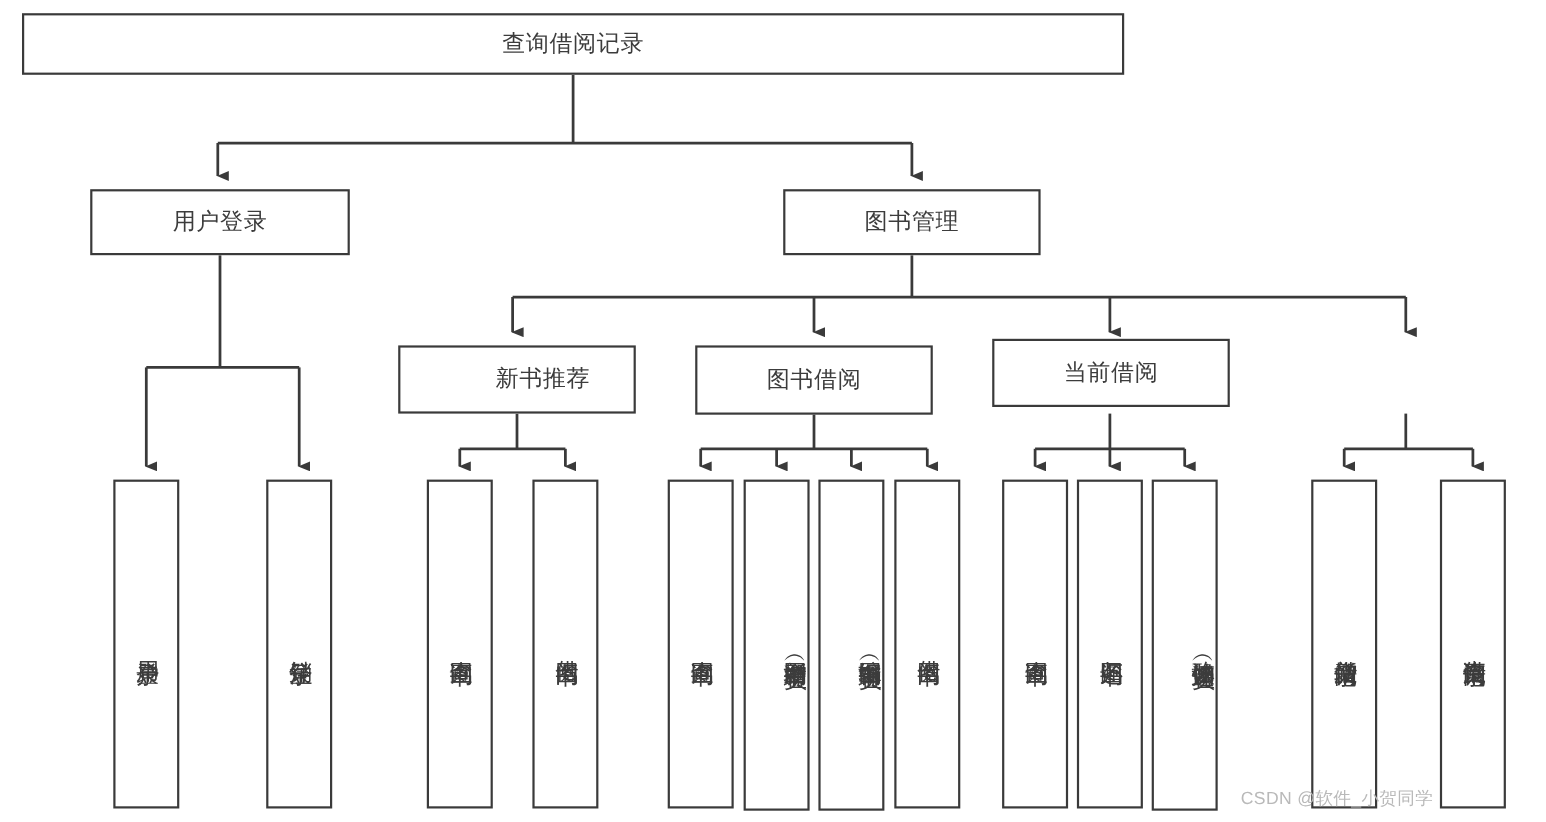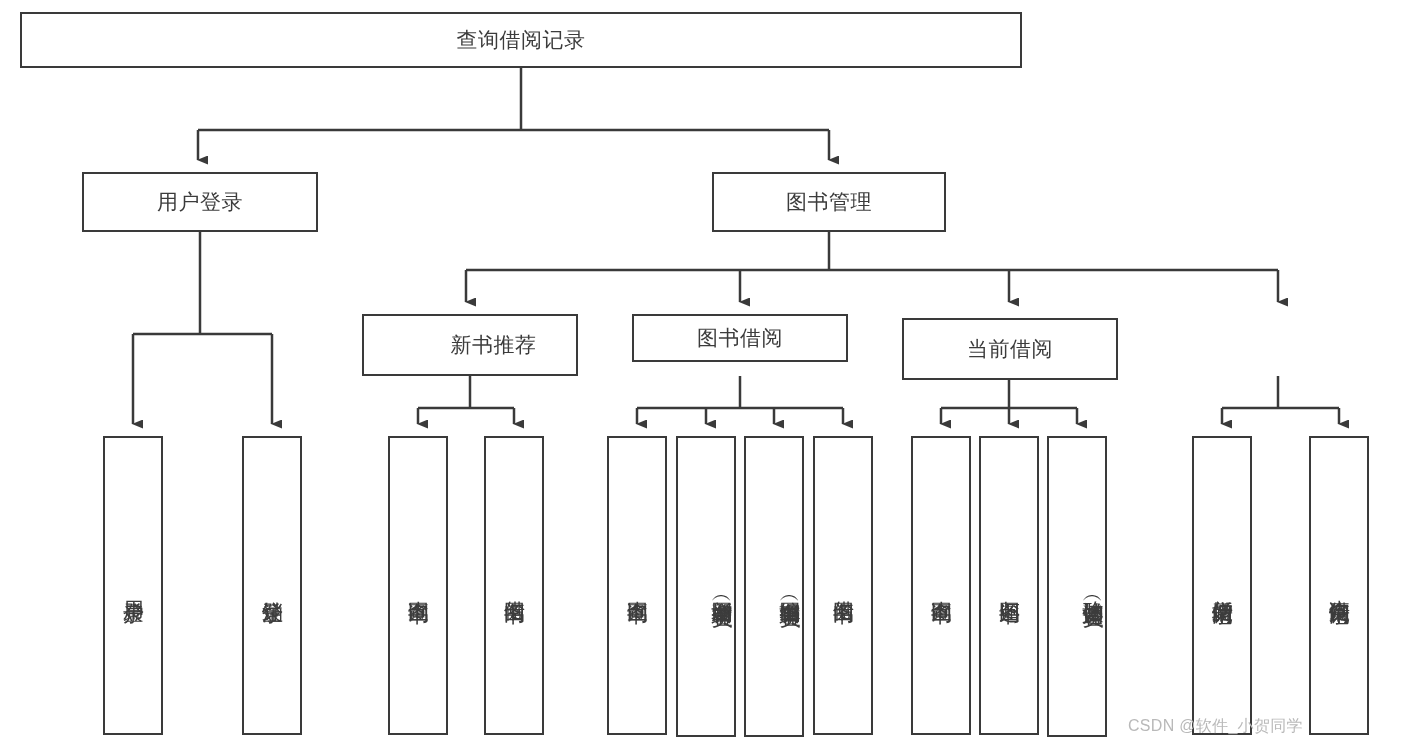--- a/index.html
+++ b/index.html
@@ -128,24 +128,24 @@
   <div class="node node-h" style="left:82px; top:172px; width:236px; height:60px;">
     <span>用户登录</span>
   </div>
   <div class="node node-h" style="left:712px; top:172px; width:234px; height:60px;">
     <span>图书管理</span>
   </div>
 
   <div class="node node-h" style="left:362px; top:314px; width:216px; height:62px;padding-left:47px;">
     <span>新书推荐</span>
   </div>
-  <div class="node node-h" style="left:632px; top:314px; width:216px; height:48px;">
+  <div class="node node-h" style="left:632px; top:314px; width:216px; height:63px;">
     <span>图书借阅</span>
   </div>
-  <div class="node node-h" style="left:902px; top:318px; width:216px; height:62px;">
+  <div class="node node-h" style="left:902px; top:308px; width:216px; height:62px;">
     <span>当前借阅</span>
   </div>
 
   <div class="node node-v centered" style="left:103px; top:436px; width:60px; height:299px;">
     <span>用户登录</span>
   </div>
   <div class="node node-v centered" style="left:242px; top:436px; width:60px; height:299px;">
     <span>注销登录</span>
   </div>
 

